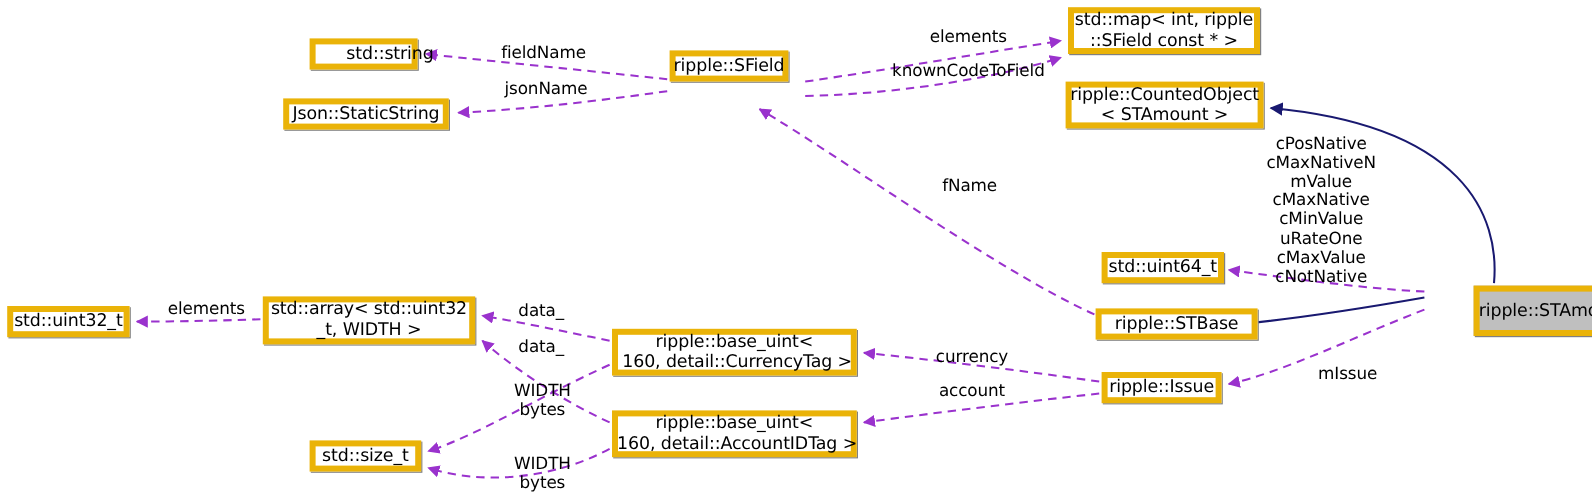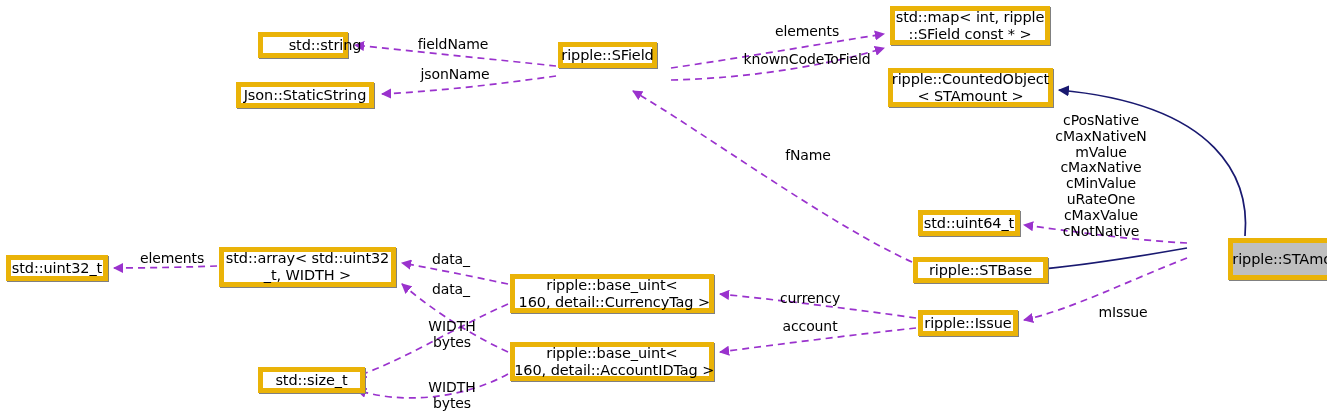--- a/index.html
+++ b/index.html
@@ -106,21 +106,21 @@
 
   <div class="node" style="left:219px;top:247px;width:177px;height:40px;">std::array&lt; std::uint32
 _t, WIDTH &gt;</div>
 
   <div class="node" style="left:510px;top:274px;width:204px;height:39px;">ripple::base_uint&lt;
  160, detail::CurrencyTag &gt;</div>
 
   <div class="node" style="left:510px;top:342px;width:204px;height:39px;">ripple::base_uint&lt;
  160, detail::AccountIDTag &gt;</div>
 
-  <div class="node" style="left:258px;top:367px;width:107px;height:26px;">std::size_t</div>
+  <div class="node" style="left:258px;top:367px;width:93px;height:26px;">std::size_t</div>
 
   <div class="node" style="left:918px;top:210px;width:102px;height:26px;">std::uint64_t</div>
 
   <div class="node" style="left:913px;top:257px;width:135px;height:26px;">ripple::STBase</div>
 
   <div class="node" style="left:918px;top:310px;width:100px;height:26px;">ripple::Issue</div>
 
   <div class="node highlight" style="left:1189px;top:238px;width:132px;height:42px;margin-left:39px;">ripple::STAmount</div>
 
   <div class="edge-label" style="left:413px;top:36px;width:80px;">fieldName</div>

